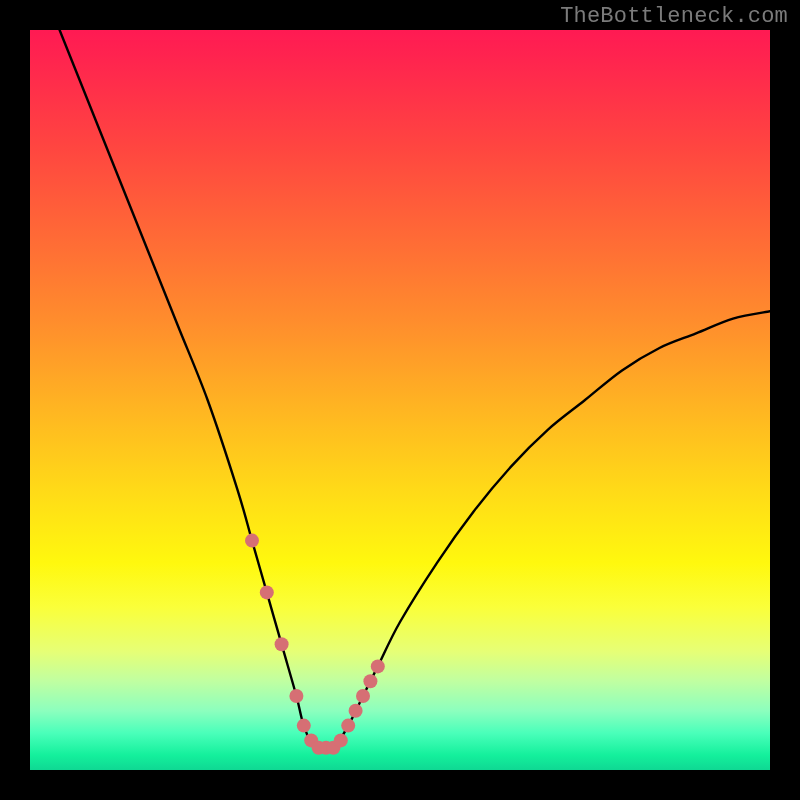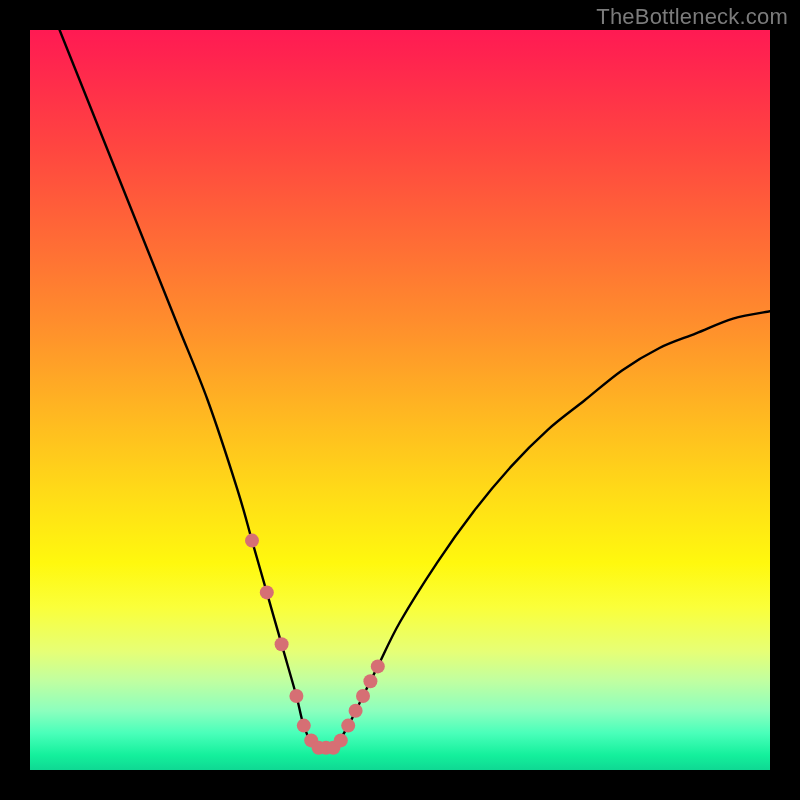--- a/index.html
+++ b/index.html
@@ -19,20 +19,21 @@
   }
   .watermark {
     position: absolute;
     top: 4px;
     right: 12px;
     color: #7b7b7b;
     font-size: 22px;
     font-weight: 400;
     letter-spacing: 0.2px;
     z-index: 5;
+    font-family: Liberation Mono, monospace;
   }
   .plot-area {
     position: absolute;
     left: 30px;
     top: 30px;
     width: 740px;
     height: 740px;
     overflow: hidden;
   }
   .gradient-bg {

